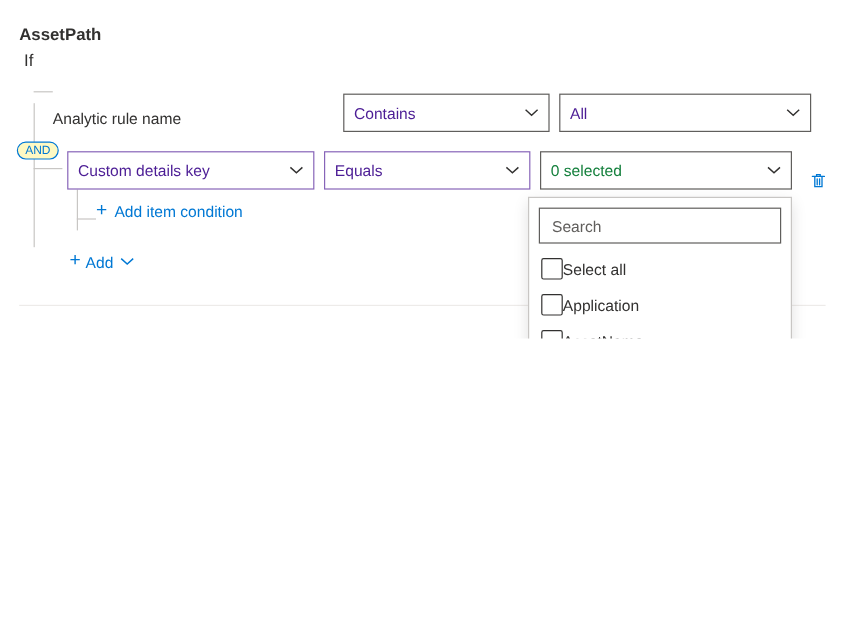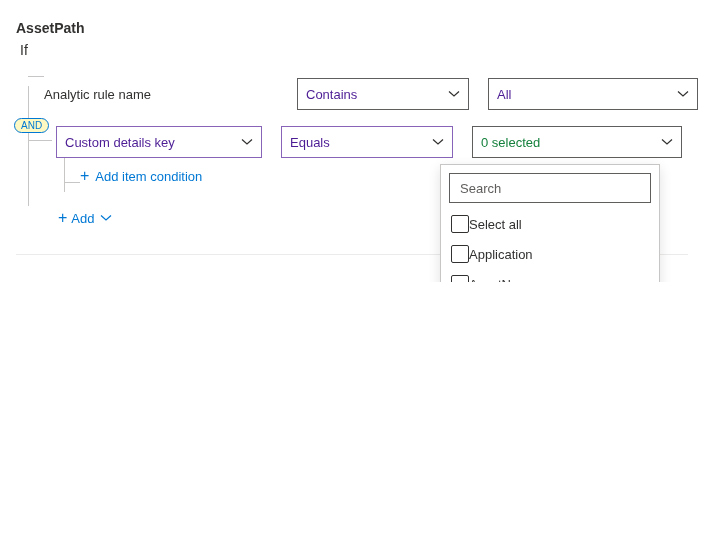--- a/index.html
+++ b/index.html
@@ -10,22 +10,22 @@
     font-size: 14px;
     color: #323130;
     background: #fff;
     width: 704px;
   }
   .section-title { font-weight: 600; font-size: 14px; margin-bottom: 6px; }
   .if-label { font-size: 14px; margin-left: 4px; margin-bottom: 20px; }
   .tree { position: relative; }
   .row {
     display: flex;
-    align-items: center;
-    gap: 19px;
+    align-items: flex-end;
+    gap: 8px;
     margin-bottom: 4px;
     position: relative;
   }
   .field-label {
     flex: 0 0 234px;
     font-size: 13px;
     padding: 4px 0;
   }
   .select {
     height: 32px;

